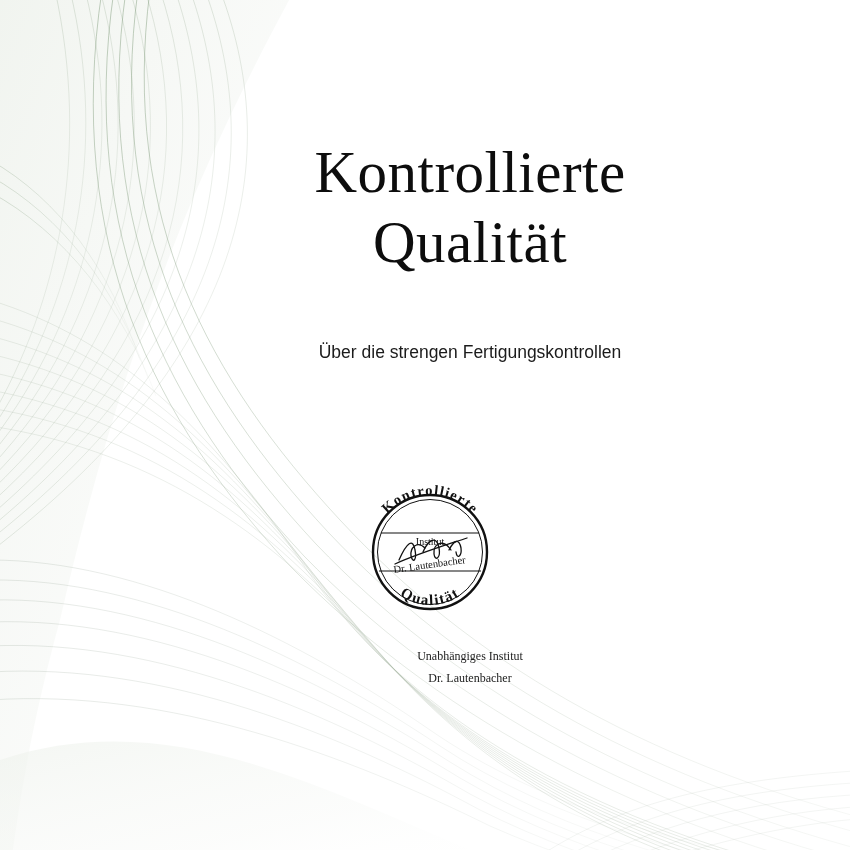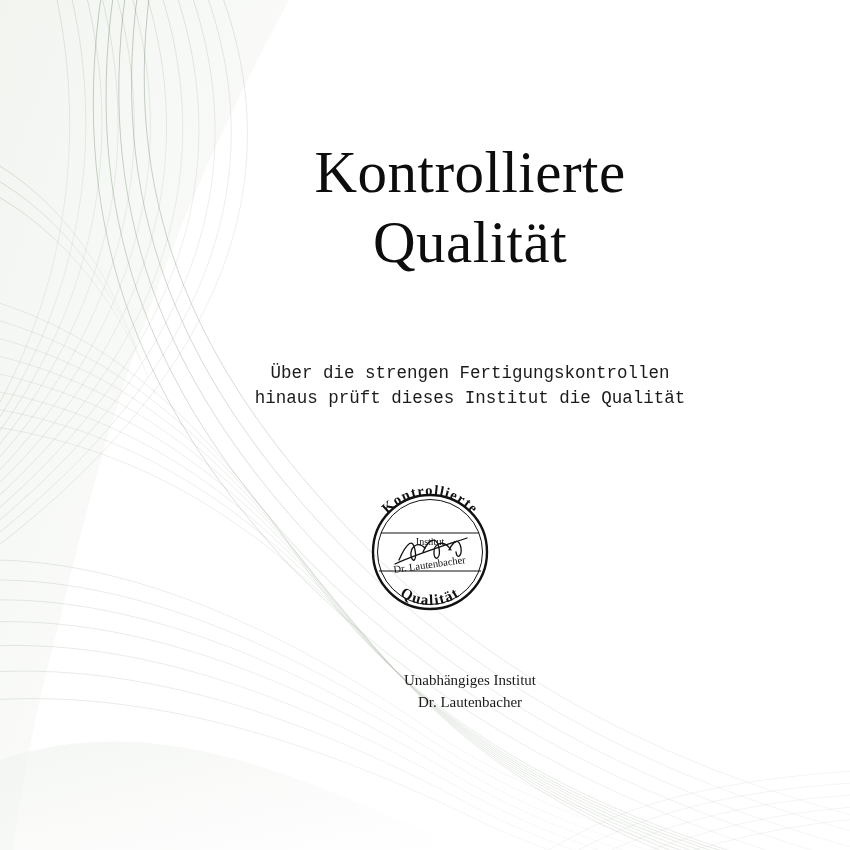--- a/index.html
+++ b/index.html
@@ -57,45 +57,43 @@
   }
   #subtext {
     position: absolute;
     left: 235px;
     top: 340px;
     width: 470px;
     text-align: center;
     color: #1b1b1b;
     font-size: 17.5px;
     line-height: 25px;
-    font-family: Liberation Mono, monospace;
-    margin-top: 21px;
+    font-family: Liberation Sans, sans-serif;
   }
   #subtext .line { display: block; }
 
   #stamp-wrap {
     position: absolute;
     left: 355px;
     top: 480px;
     width: 150px;
     height: 140px;
   }
   #stamp-svg { display: block; }
 
   #institute {
     position: absolute;
     left: 235px;
     top: 645px;
     width: 470px;
     text-align: center;
     color: #1b1b1b;
-    font-size: 15px;
+    font-size: 12px;
     line-height: 22px;
     font-family: "Liberation Serif", serif;
-    margin-top: 24px;
   }
   #institute .line { display: block; }
 </style>
 </head>
 <body>
 
 <div id="page">
 
   <svg id="ribbon-art" viewBox="0 0 850 850" xmlns="http://www.w3.org/2000/svg">
     <defs>
@@ -182,21 +180,20 @@
     </g>
   </svg>
 
   <div id="content">
 
     <div class="headline" id="headline-line1">Kontrollierte</div>
     <div class="headline" id="headline-line2">Qualität</div>
 
     <div id="subtext">
       <span class="line">Über die strengen Fertigungskontrollen</span>
-      <span class="line">hinaus prüft dieses Institut die Qualität</span>
     </div>
 
     <div id="stamp-wrap">
       <svg id="stamp-svg" width="150" height="140" viewBox="0 0 150 140" xmlns="http://www.w3.org/2000/svg">
         <defs>
           <path id="arc-top" d="M 18 72 A 57 57 0 0 1 132 72"></path>
           <path id="arc-bottom" d="M 22 72 A 53 53 0 0 0 128 72"></path>
         </defs>
 
         <circle cx="75" cy="72" r="57" fill="none" stroke="#111111" stroke-width="2.4"></circle>

